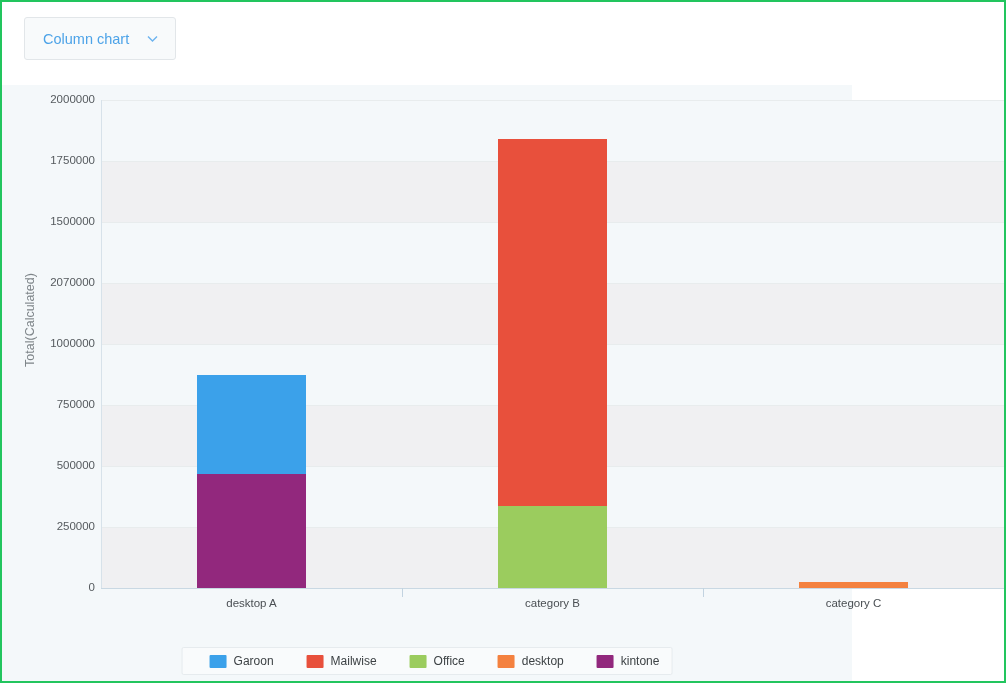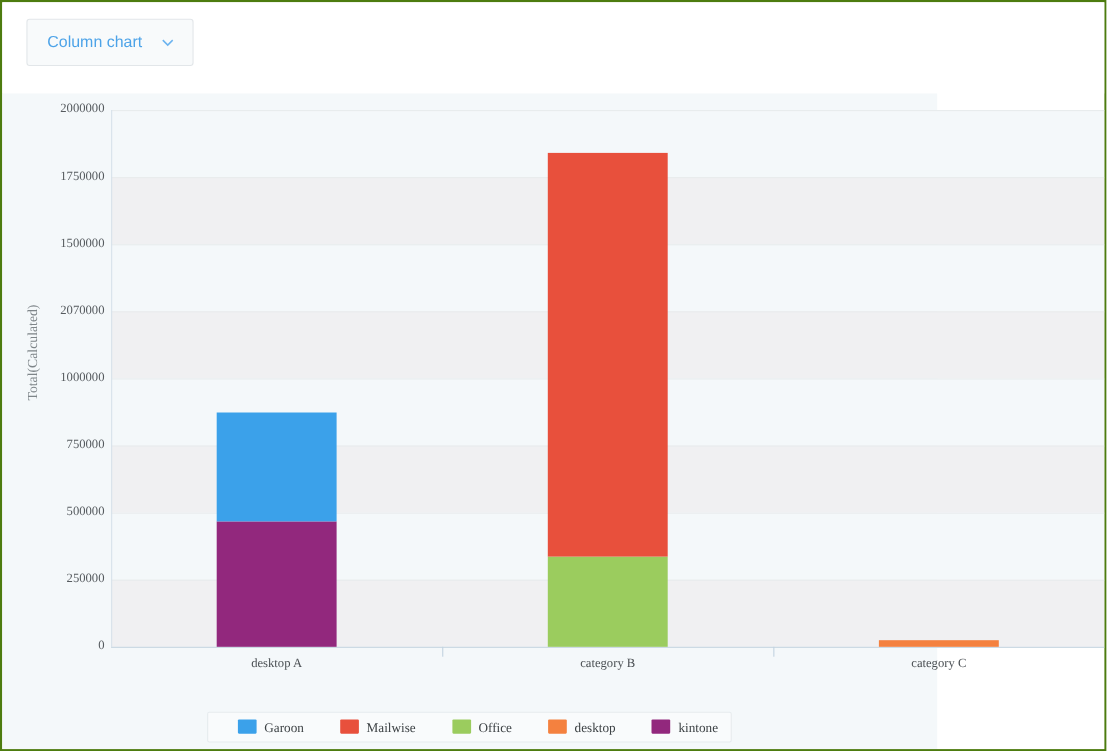--- a/index.html
+++ b/index.html
@@ -5,21 +5,21 @@
   * { box-sizing: border-box; }
   html, body {
     margin: 0; padding: 0;
     width: 1006px; height: 683px;
     background: #ffffff;
     font-family: "Liberation Sans", sans-serif;
   }
   #app {
     position: relative;
     width: 1006px; height: 683px;
-    border: 2px solid #4d7c0f;
+    border: 2px solid #22c55e;
     background: #ffffff;
     overflow: hidden;
   }
 
   
   .toolbar {
     position: absolute;
     left: 0; top: 0;
     width: 1002px; height: 83px;
     background: #ffffff;
@@ -51,21 +51,20 @@
     flex: none;
   }
   .chev svg { display: block; }
 
   
   .chart-area {
     position: absolute;
     left: 0; top: 83px;
     width: 850px; height: 596px;
     background: #f4f8fa;
-    font-family: Liberation Serif, serif;
   }
 
   
   .band {
     position: absolute;
     left: 99px;
     width: 903px;
   }
   .band.grey  { background: #f0f0f2; }
   .band.light { background: #f4f8fa; }
@@ -154,21 +153,21 @@
     background: #f9fbfc;
     border: 1px solid #e6ebee;
     border-radius: 2px;
     display: flex;
     align-items: center;
     padding: 0 12px;
     gap: 18px;
   }
   .legend-item {
     display: flex;
-    align-items: flex-start;
+    align-items: flex-end;
     gap: 7px;
     cursor: pointer;
     margin-left: 15px;
   }
   .swatch { width: 17px; height: 13px; flex: none; border-radius: 1px; }
   .legend-text { font-size: 12px; color: #3d4245; white-space: nowrap; }
 </style>
 </head>
 <body>
 

